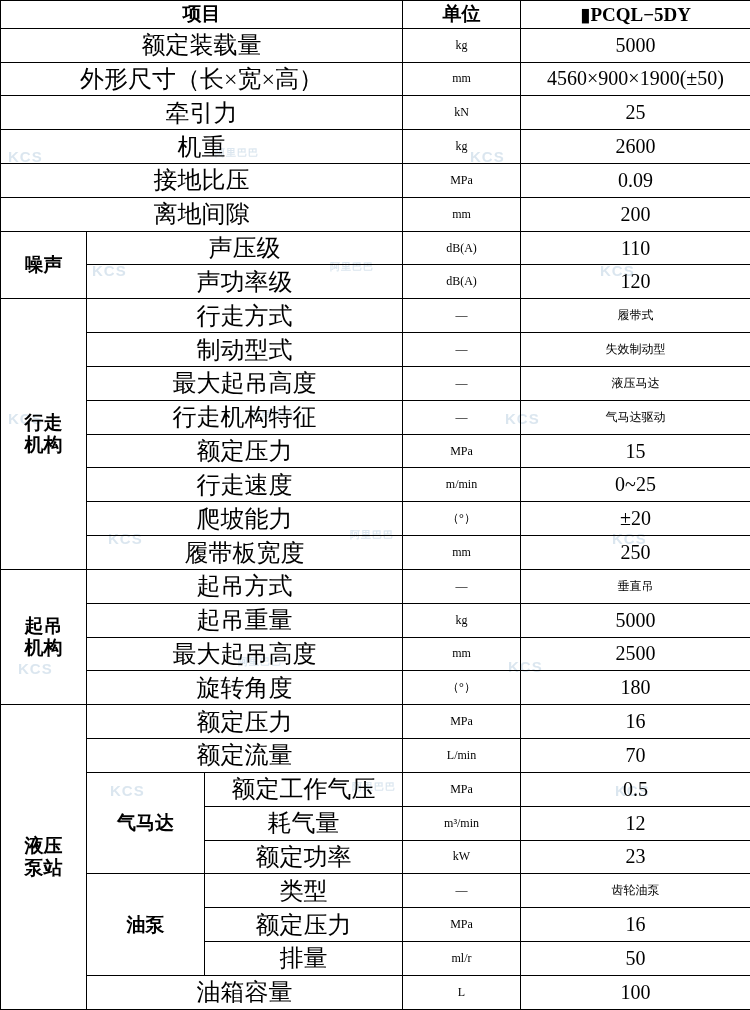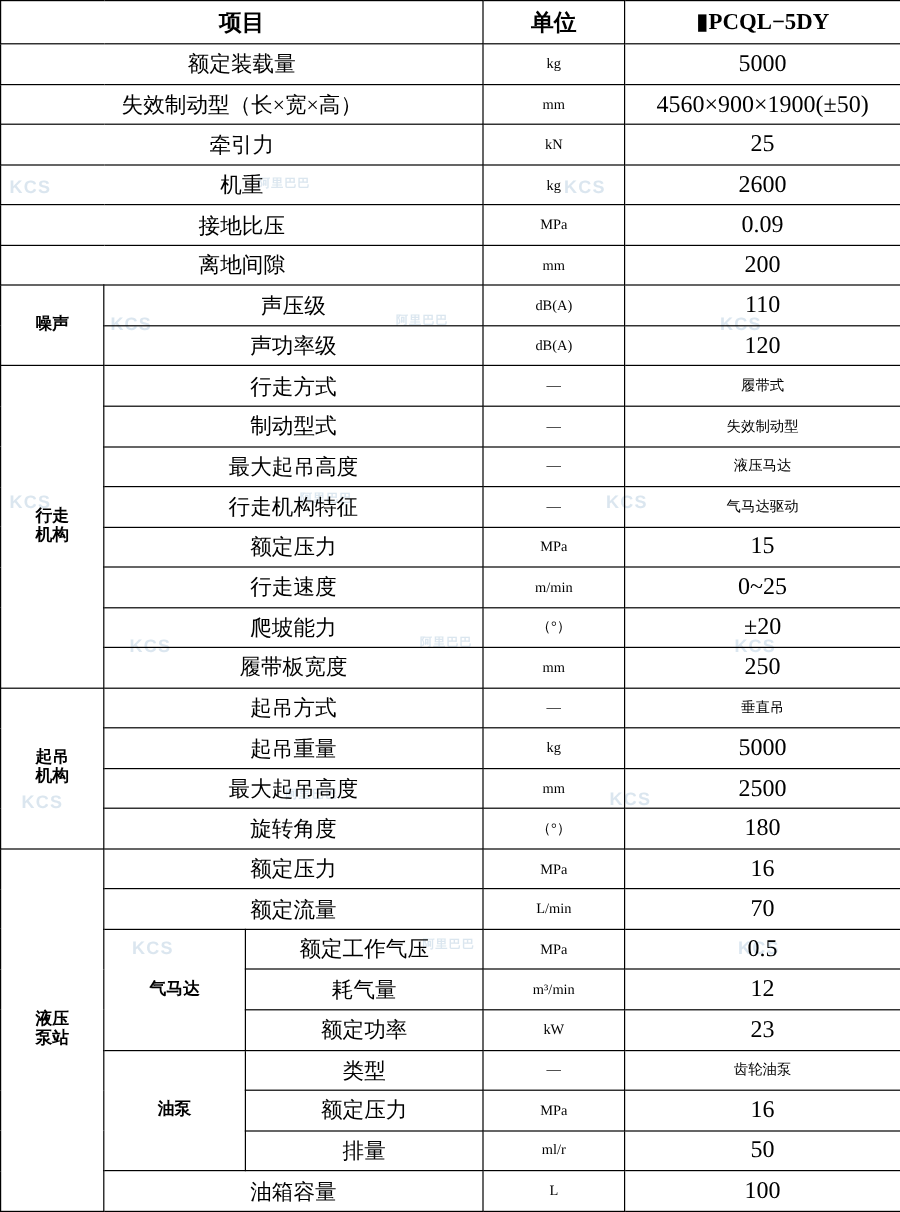--- a/index.html
+++ b/index.html
@@ -29,25 +29,25 @@
     vertical-align: middle;
     padding: 0 2px;
     background: transparent;
   }
   .hdr {
     font-weight: bold;
     font-size: 19px;
   }
   .grp {
     font-weight: bold;
-    font-size: 14px;
+    font-size: 19px;
     line-height: 1.15;
   }
   .item {
-    font-size: 18px;
+    font-size: 24px;
   }
   .unit {
     font-size: 12px;
     font-family: Liberation Serif, serif;
   }
   .val {
     font-size: 20px;
   }
   .val-cjk {
     font-size: 12px;
@@ -117,21 +117,21 @@
       <td class="hdr">单位</td>
       <td class="hdr">▮PCQL−5DY</td>
     </tr>
 
     <tr>
       <td class="item" colspan="3">额定装载量</td>
       <td class="unit">kg</td>
       <td class="val">5000</td>
     </tr>
     <tr>
-      <td class="item" colspan="3">失效制动型（长×宽×高）</td>
+      <td class="item" colspan="3">外形尺寸（长×宽×高）</td>
       <td class="unit">mm</td>
       <td class="val">4560×900×1900(±50)</td>
     </tr>
     <tr>
       <td class="item" colspan="3">牵引力</td>
       <td class="unit">kN</td>
       <td class="val">25</td>
     </tr>
     <tr>
       <td class="item" colspan="3">机重</td>

